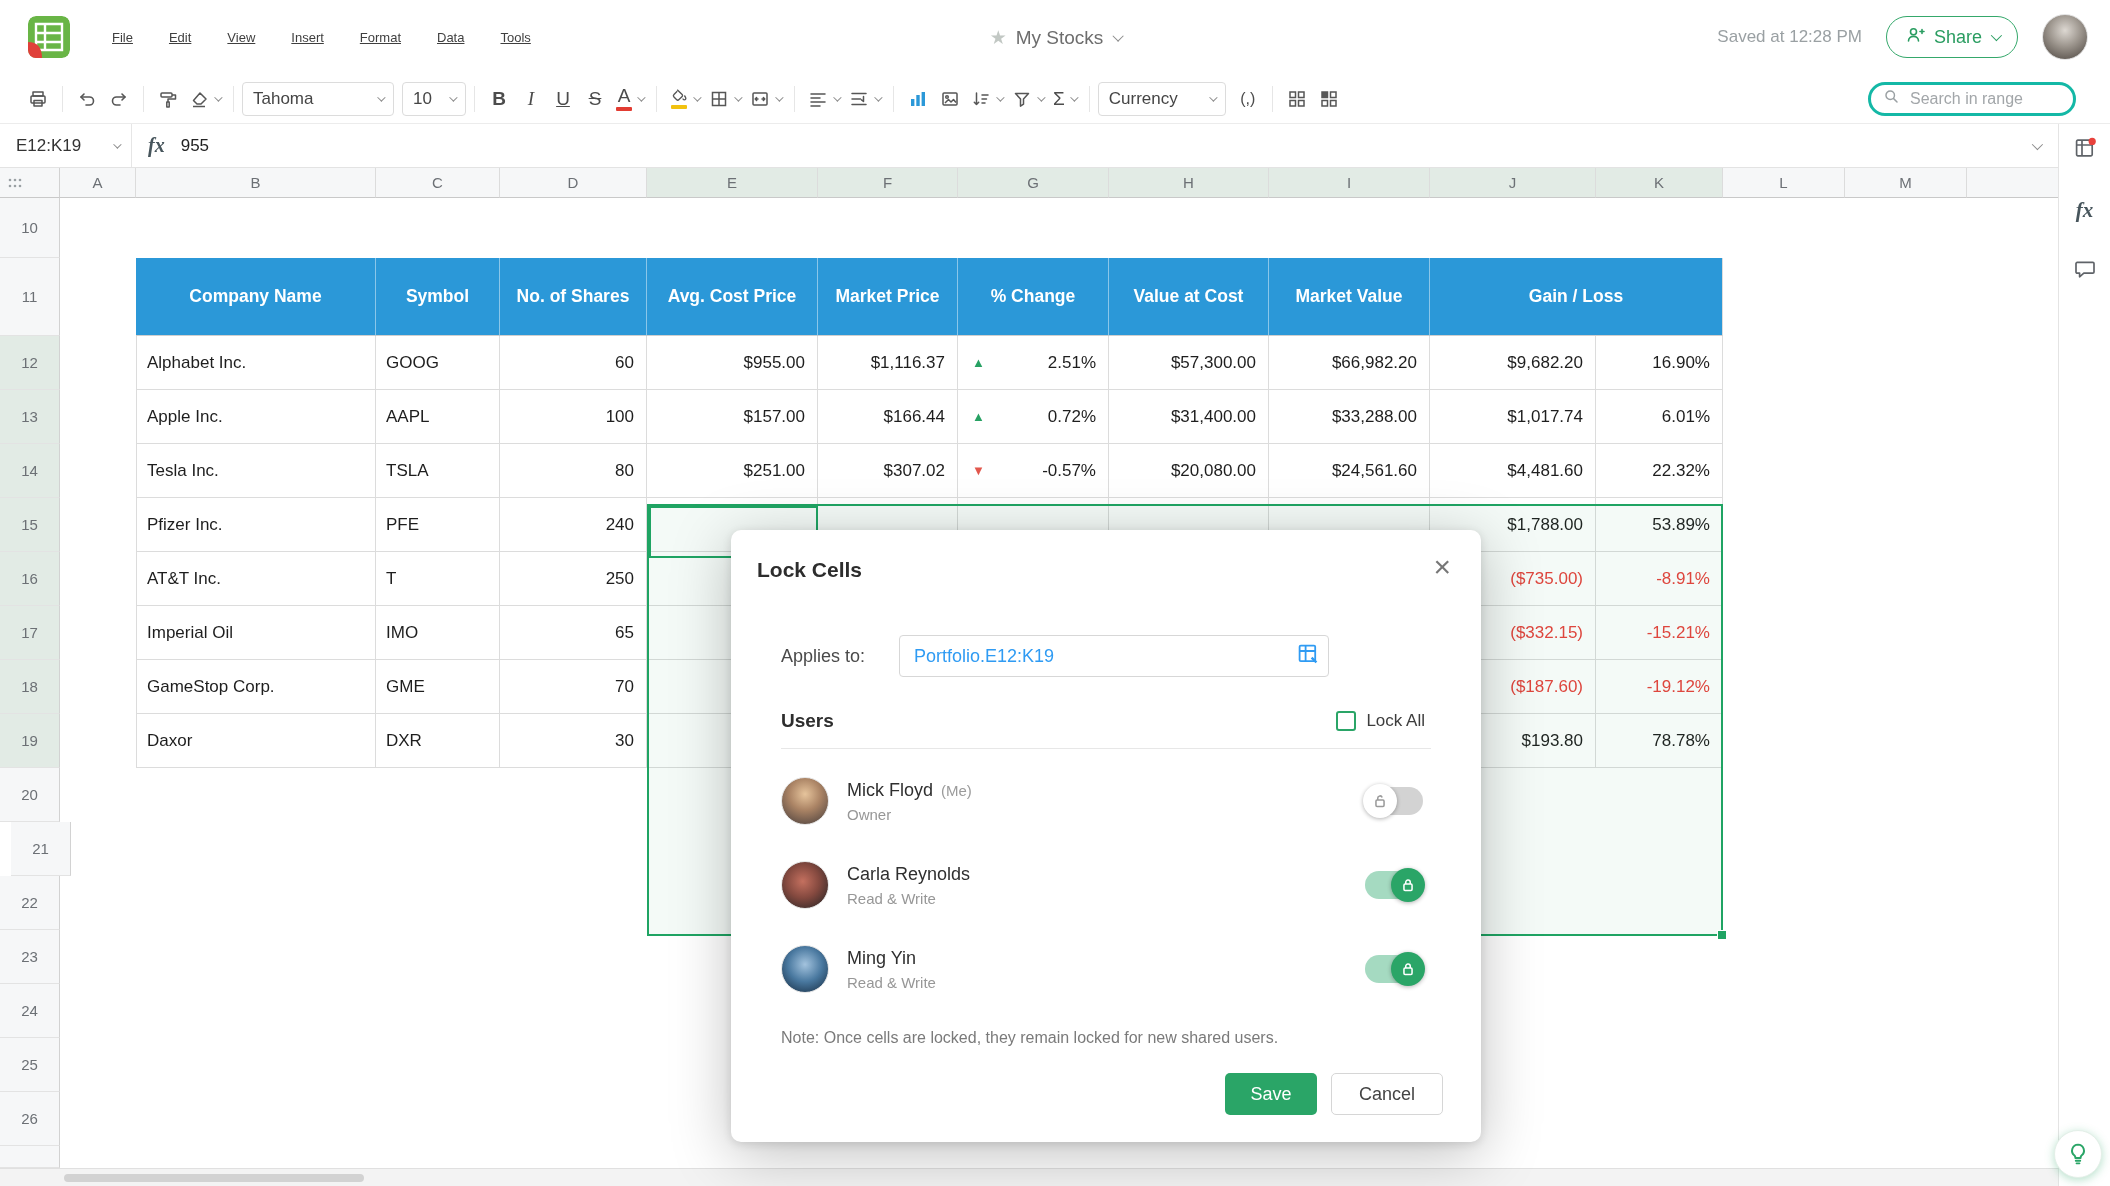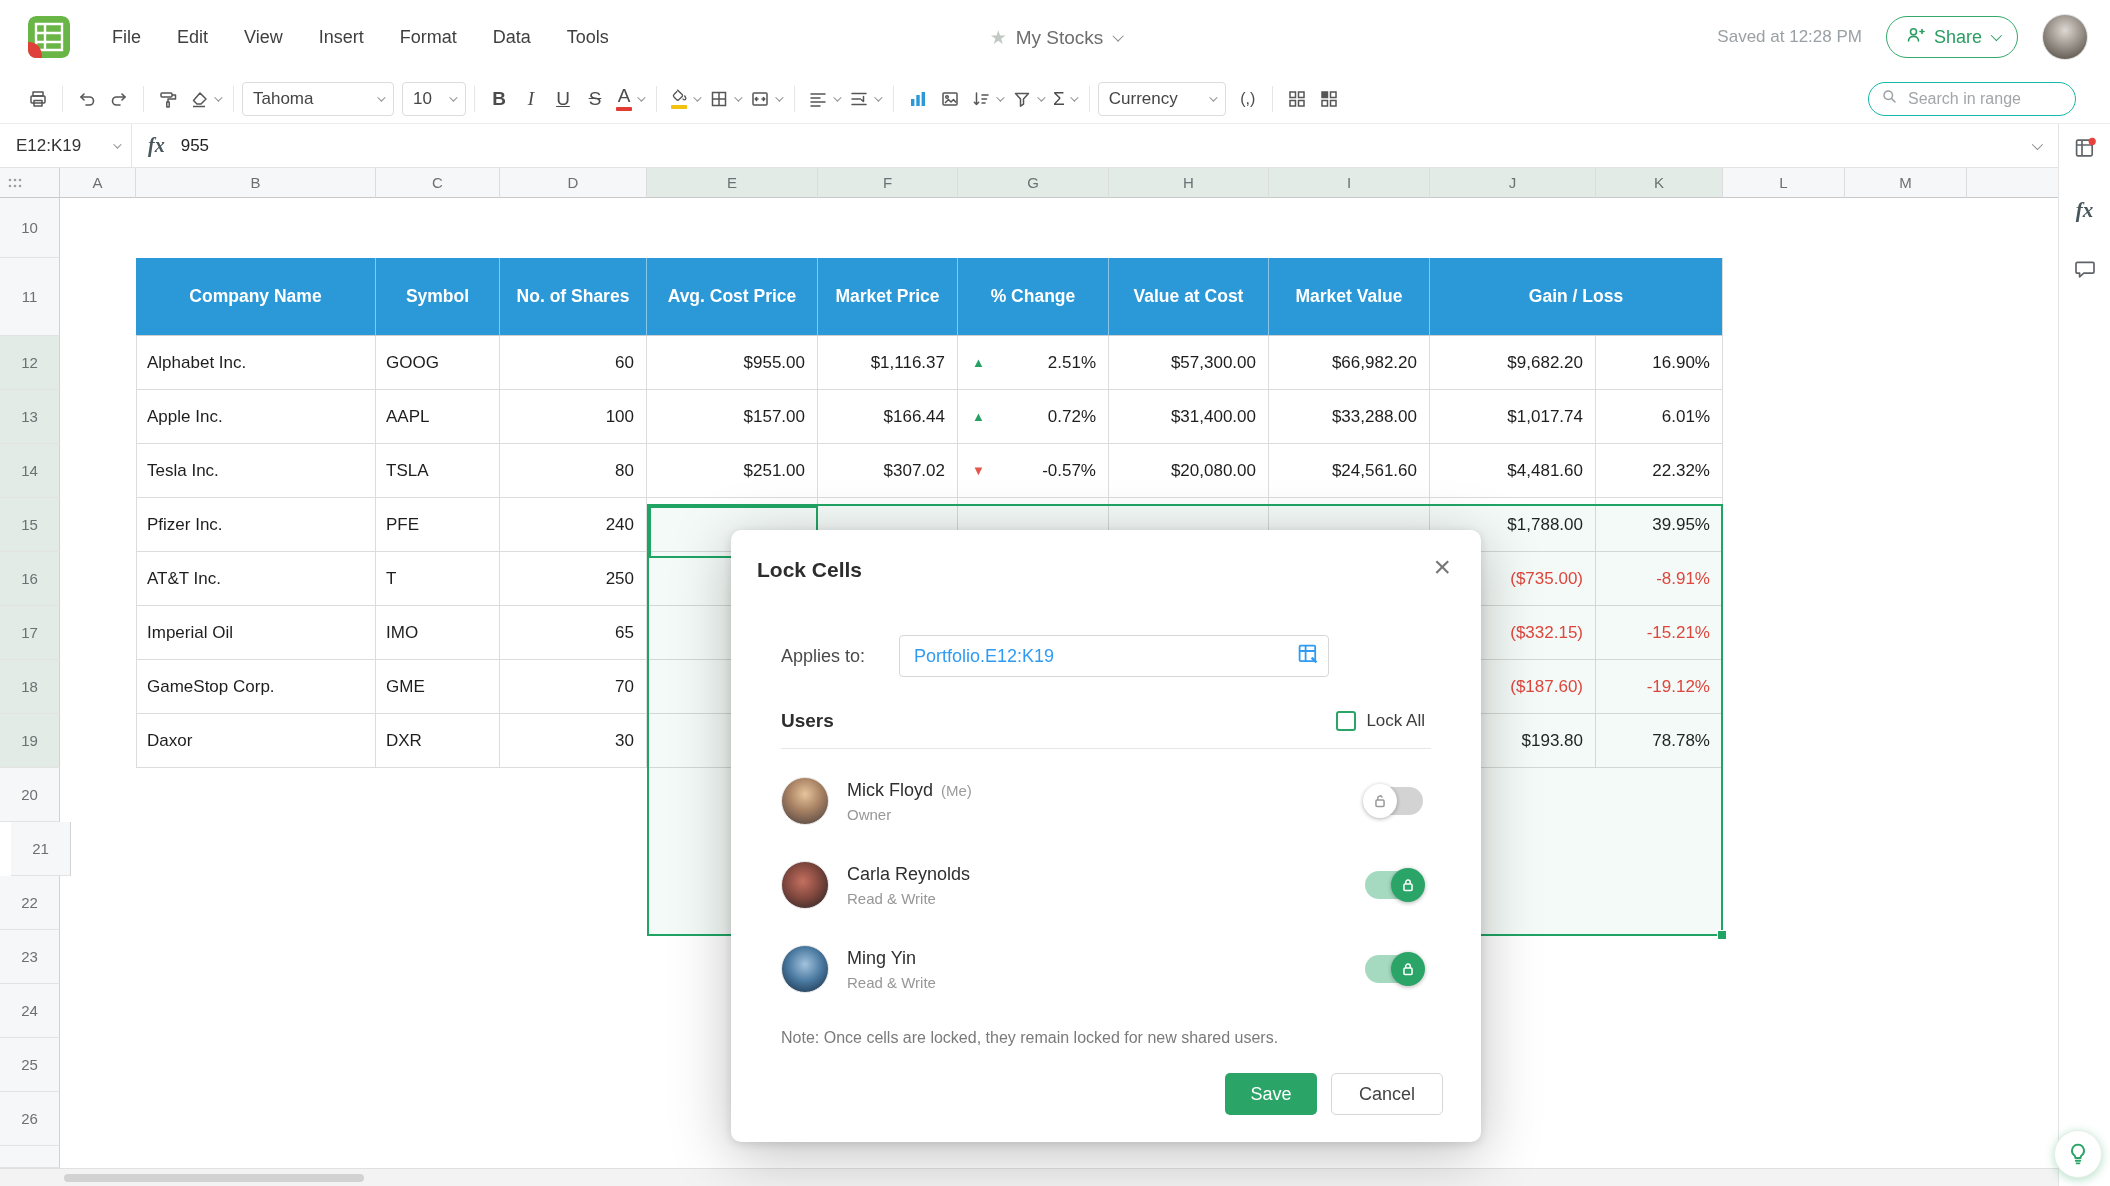--- a/index.html
+++ b/index.html
@@ -4,21 +4,21 @@
 <style>
   html,body{margin:0;padding:0;background:#fff;}
   .app{position:relative;width:2110px;height:1186px;overflow:hidden;background:#fff;
        font-family:"Liberation Sans",sans-serif;color:#333;}
   .app *{box-sizing:border-box;}
 
   
   .menubar{position:absolute;top:0;left:0;right:0;height:74px;display:flex;align-items:center;background:#fff;z-index:12;}
   .logo{width:42px;height:42px;margin-left:28px;border-radius:8px;overflow:hidden;flex:0 0 auto;}
   .menus{display:flex;gap:36px;margin-left:42px;}
-  .menu-item{font-size:18px;color:#3f3f3f;cursor:default;}
+  .menu-item{font-size:13px;color:#3f3f3f;cursor:default;text-decoration:underline;}
   .doc-title{position:absolute;left:50%;top:50%;transform:translate(-50%,-50%);display:flex;align-items:center;gap:9px;color:#6d6d6d;font-size:19px;}
   .star{color:#c2c8c4;font-size:19px;}
   .chv{display:inline-block;width:8px;height:8px;border-right:1.8px solid #8b8b8b;border-bottom:1.8px solid #8b8b8b;transform:rotate(45deg) translateY(-2px);}
   .chv.sm{width:6px;height:6px;border-width:0 1.5px 1.5px 0;border-style:solid;border-color:#8b8b8b;}
   .mb-right{position:absolute;right:22px;top:0;height:74px;display:flex;align-items:center;gap:24px;}
   .saved{color:#9aa0a3;font-size:17px;}
   .share-btn{display:flex;align-items:center;gap:9px;height:42px;padding:0 18px;border:1.6px solid #35a86b;border-radius:22px;background:#fff;color:#2a9d61;font-size:18px;}
   .share-btn .chv{border-color:#2a9d61;}
   .avatar-top{width:46px;height:46px;border-radius:50%;background:radial-gradient(circle at 50% 35%,#ddd8d2 0%,#9b948c 45%,#57504a 90%);border:1px solid #e2e2e2;}
 
@@ -28,21 +28,21 @@
   .tbtn svg{display:block;}
   .sep{width:1px;height:26px;background:#e6e6e6;margin:0 8px;flex:0 0 auto;}
   .tsel{height:34px;border:1px solid #dcdcdc;border-radius:4px;display:flex;align-items:center;justify-content:space-between;padding:0 10px;color:#454545;font-size:17px;gap:10px;background:#fff;}
   .glyph{font-size:19px;color:#4c4c4c;line-height:1;}
   .g-b{font-weight:bold;}
   .g-i{font-style:italic;font-family:"Liberation Serif",serif;}
   .g-u{text-decoration:underline;}
   .g-s{text-decoration:line-through;}
   .stack{display:flex;flex-direction:column;align-items:center;gap:2px;}
   .cbar{width:16px;height:3.5px;border-radius:1px;}
-  .search-box{margin-left:auto;margin-right:34px;width:208px;height:34px;border:1px solid #14b8a6;border-radius:17px;display:flex;align-items:center;gap:8px;padding:0 12px;background:#fff;}
+  .search-box{margin-left:auto;margin-right:34px;width:208px;height:34px;border:3px solid #14b8a6;border-radius:17px;display:flex;align-items:center;gap:8px;padding:0 12px;background:#fff;}
   .search-box input{border:none;outline:none;width:150px;font-size:16px;color:#666;background:transparent;font-family:"Liberation Sans",sans-serif;}
   .search-box input::placeholder{color:#a2a6a9;}
 
   
   .fbar{position:absolute;top:124px;left:0;right:52px;height:44px;display:flex;align-items:center;background:#fff;border-bottom:1px solid #e3e3e3;z-index:11;}
   .namebox{width:132px;height:100%;display:flex;align-items:center;justify-content:space-between;padding:0 12px 0 16px;border-right:1px solid #e6e6e6;font-size:17px;color:#333;}
   .fx{font-family:"Liberation Serif",serif;font-style:italic;font-weight:bold;color:#47555c;font-size:20px;margin:0 16px;}
   .fval{font-size:17px;color:#222;}
   .fbar-right{margin-left:auto;display:flex;align-items:center;gap:16px;padding-right:18px;}
 
@@ -452,21 +452,21 @@
           <div class="dcell ar" style="width: 147px;">240</div>
           <div class="dcell ar" style="width: 171px;"></div>
           <div class="dcell ar" style="width: 140px;"></div>
           <div class="dcell chg" style="width: 151px;">
             <span class="trend "></span>
             <span></span>
           </div>
           <div class="dcell ar" style="width: 160px;"></div>
           <div class="dcell ar" style="width: 161px;"></div>
           <div class="dcell ar" style="width: 166px;">$1,788.00</div>
-          <div class="dcell ar" style="width: 127px;">39.95%</div>
+          <div class="dcell ar" style="width: 127px;">53.89%</div>
         </div>
         <div class="grow" style="height: 54px;">
           <div class="rowhdr selhdr">16</div>
           <div class="spacerA"></div>
           <div class="dcell al first" style="width: 240px;">AT&amp;T Inc.</div>
           <div class="dcell al" style="width: 124px;">T</div>
           <div class="dcell ar" style="width: 147px;">250</div>
           <div class="dcell ar" style="width: 171px;"></div>
           <div class="dcell ar" style="width: 140px;"></div>
           <div class="dcell chg" style="width: 151px;">

